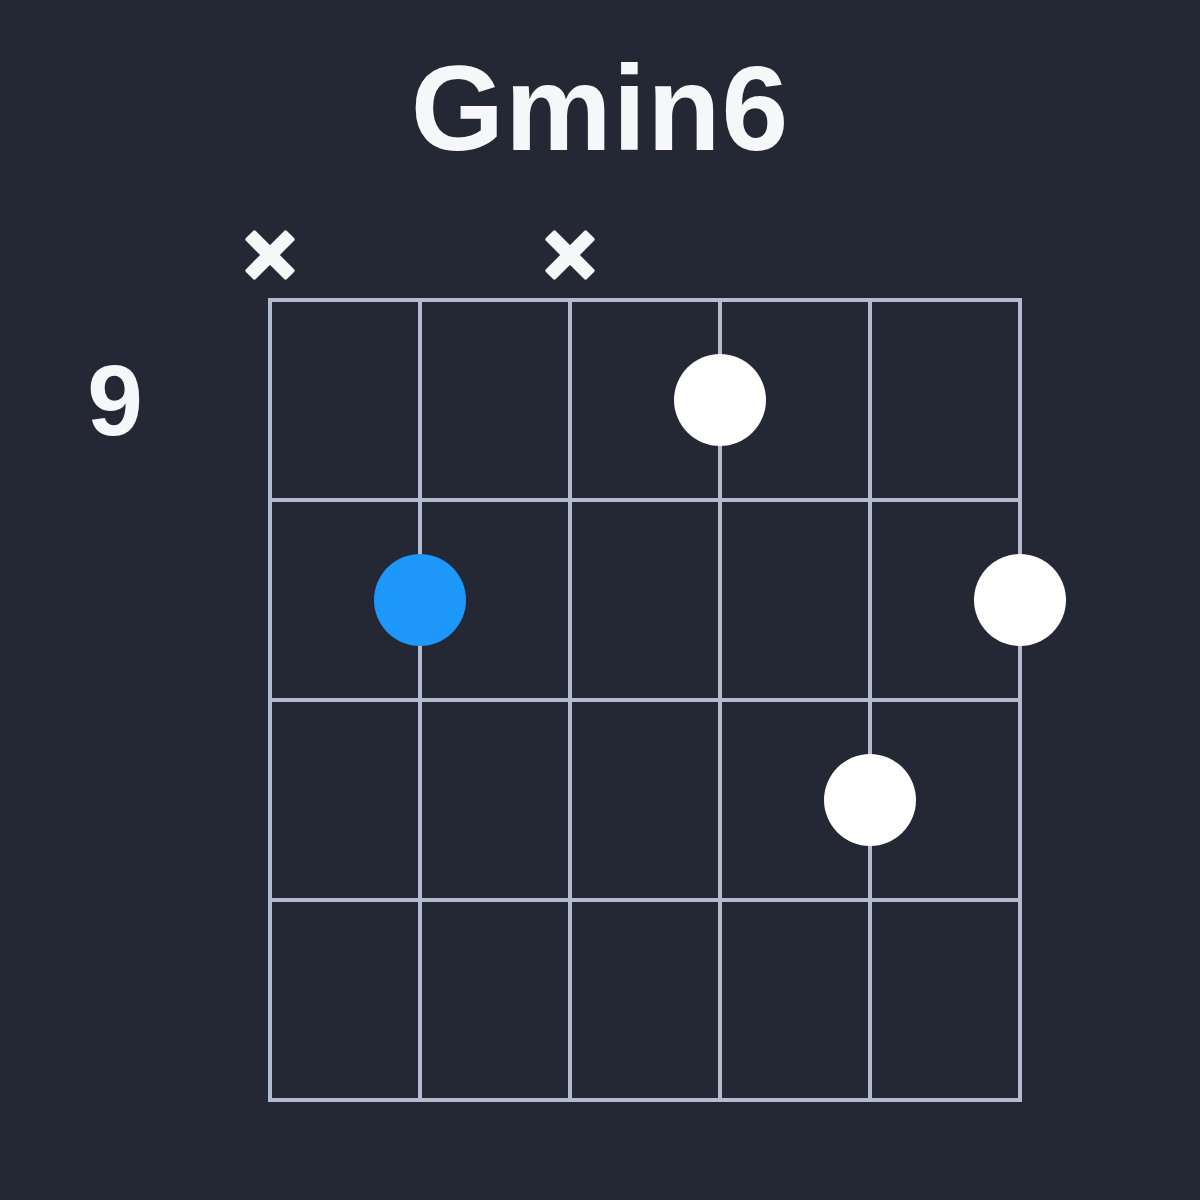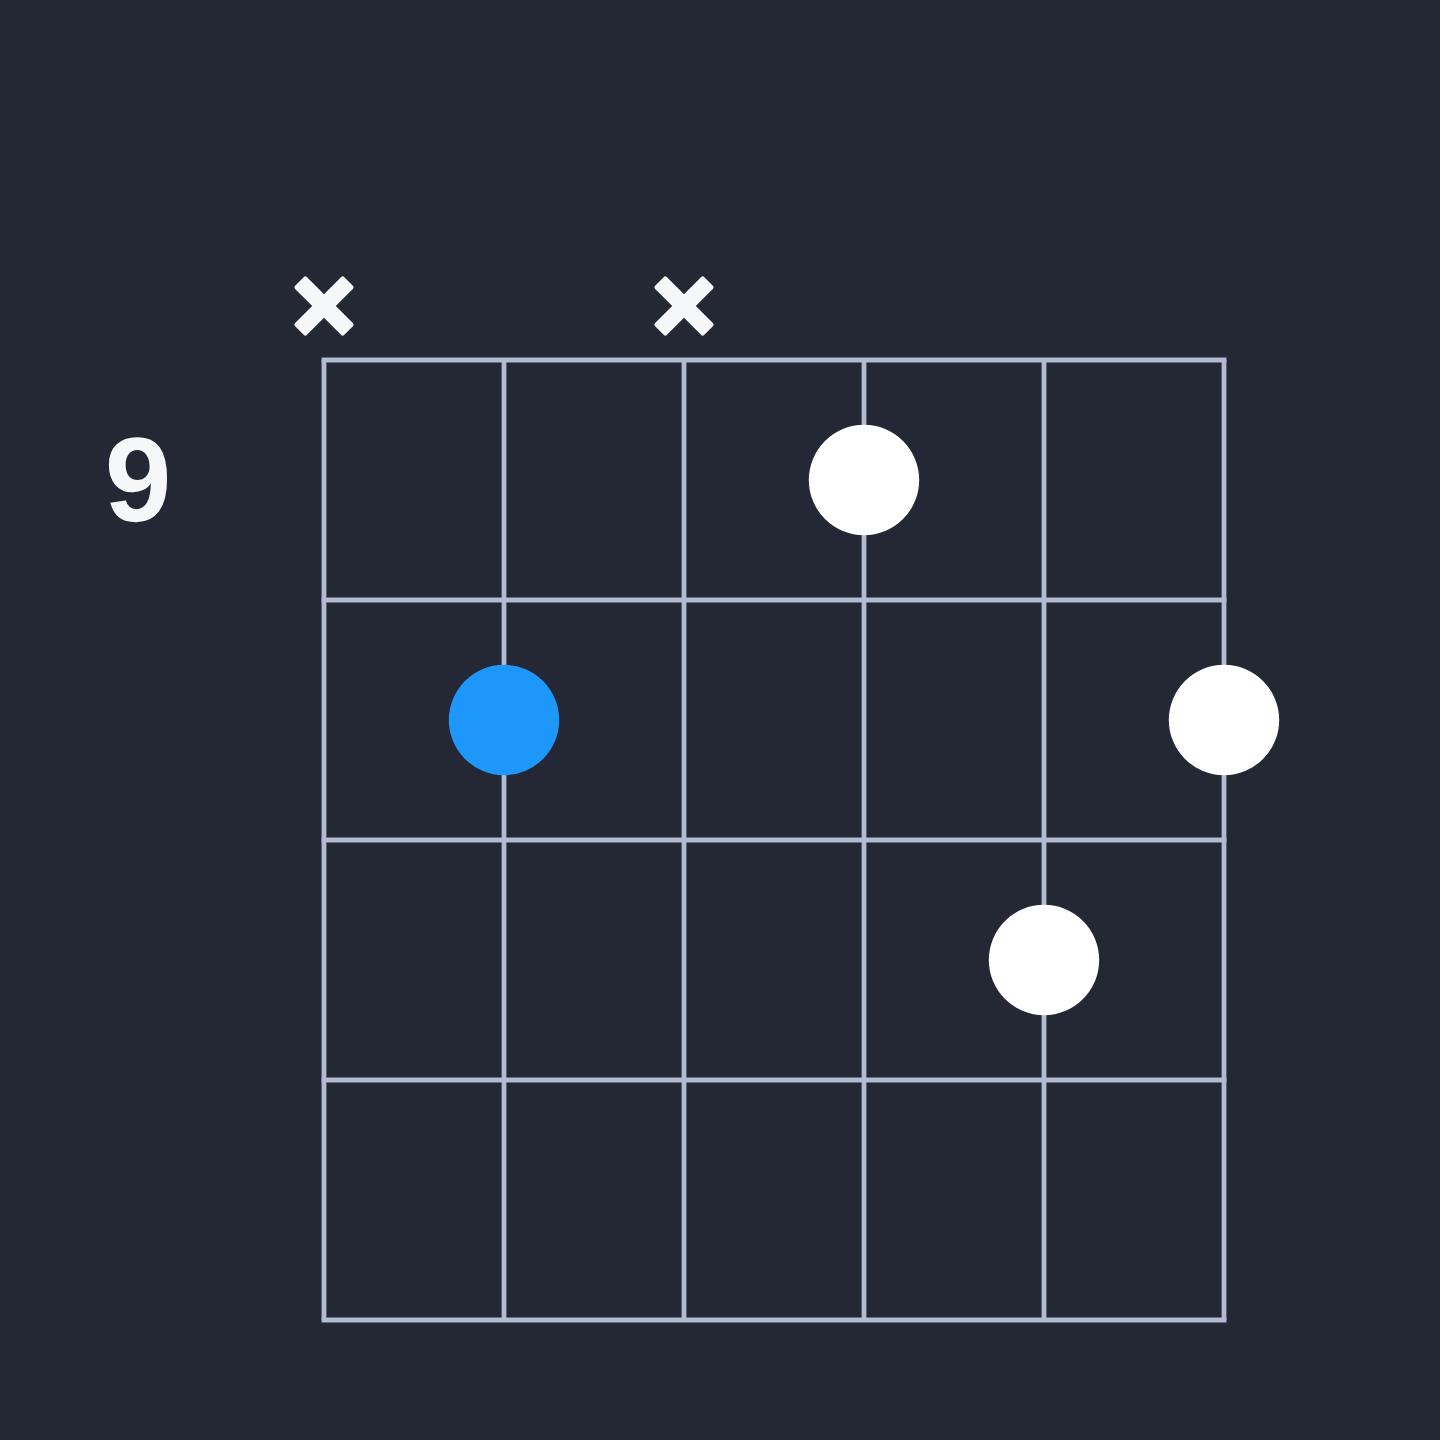--- a/index.html
+++ b/index.html
@@ -65,20 +65,21 @@
     background: #F6F7F9;
     border-radius: 2px;
   }
   .muted-x .bar.a { transform: translate(-50%, -50%) rotate(45deg); }
   .muted-x .bar.b { transform: translate(-50%, -50%) rotate(-45deg); }
 </style>
 </head>
 <body style="background: rgb(35, 40, 52);">
 
 <div class="stage">
+  <h1 class="chord-title">Gmin6</h1>
   <div class="fret-label">9</div>
   <svg id="grid-svg" viewBox="0 0 1200 1200" xmlns="http://www.w3.org/2000/svg">
       <line x1="268" x2="1022" y1="300" y2="300" stroke="#B2BBCF" stroke-width="4"></line>
       <line x1="268" x2="1022" y1="500" y2="500" stroke="#B2BBCF" stroke-width="4"></line>
       <line x1="268" x2="1022" y1="700" y2="700" stroke="#B2BBCF" stroke-width="4"></line>
       <line x1="268" x2="1022" y1="900" y2="900" stroke="#B2BBCF" stroke-width="4"></line>
       <line x1="268" x2="1022" y1="1100" y2="1100" stroke="#B2BBCF" stroke-width="4"></line>
       <line x1="270" x2="270" y1="300" y2="1100" stroke="#B2BBCF" stroke-width="4"></line>
       <line x1="420" x2="420" y1="300" y2="1100" stroke="#B2BBCF" stroke-width="4"></line>
       <line x1="570" x2="570" y1="300" y2="1100" stroke="#B2BBCF" stroke-width="4"></line>

